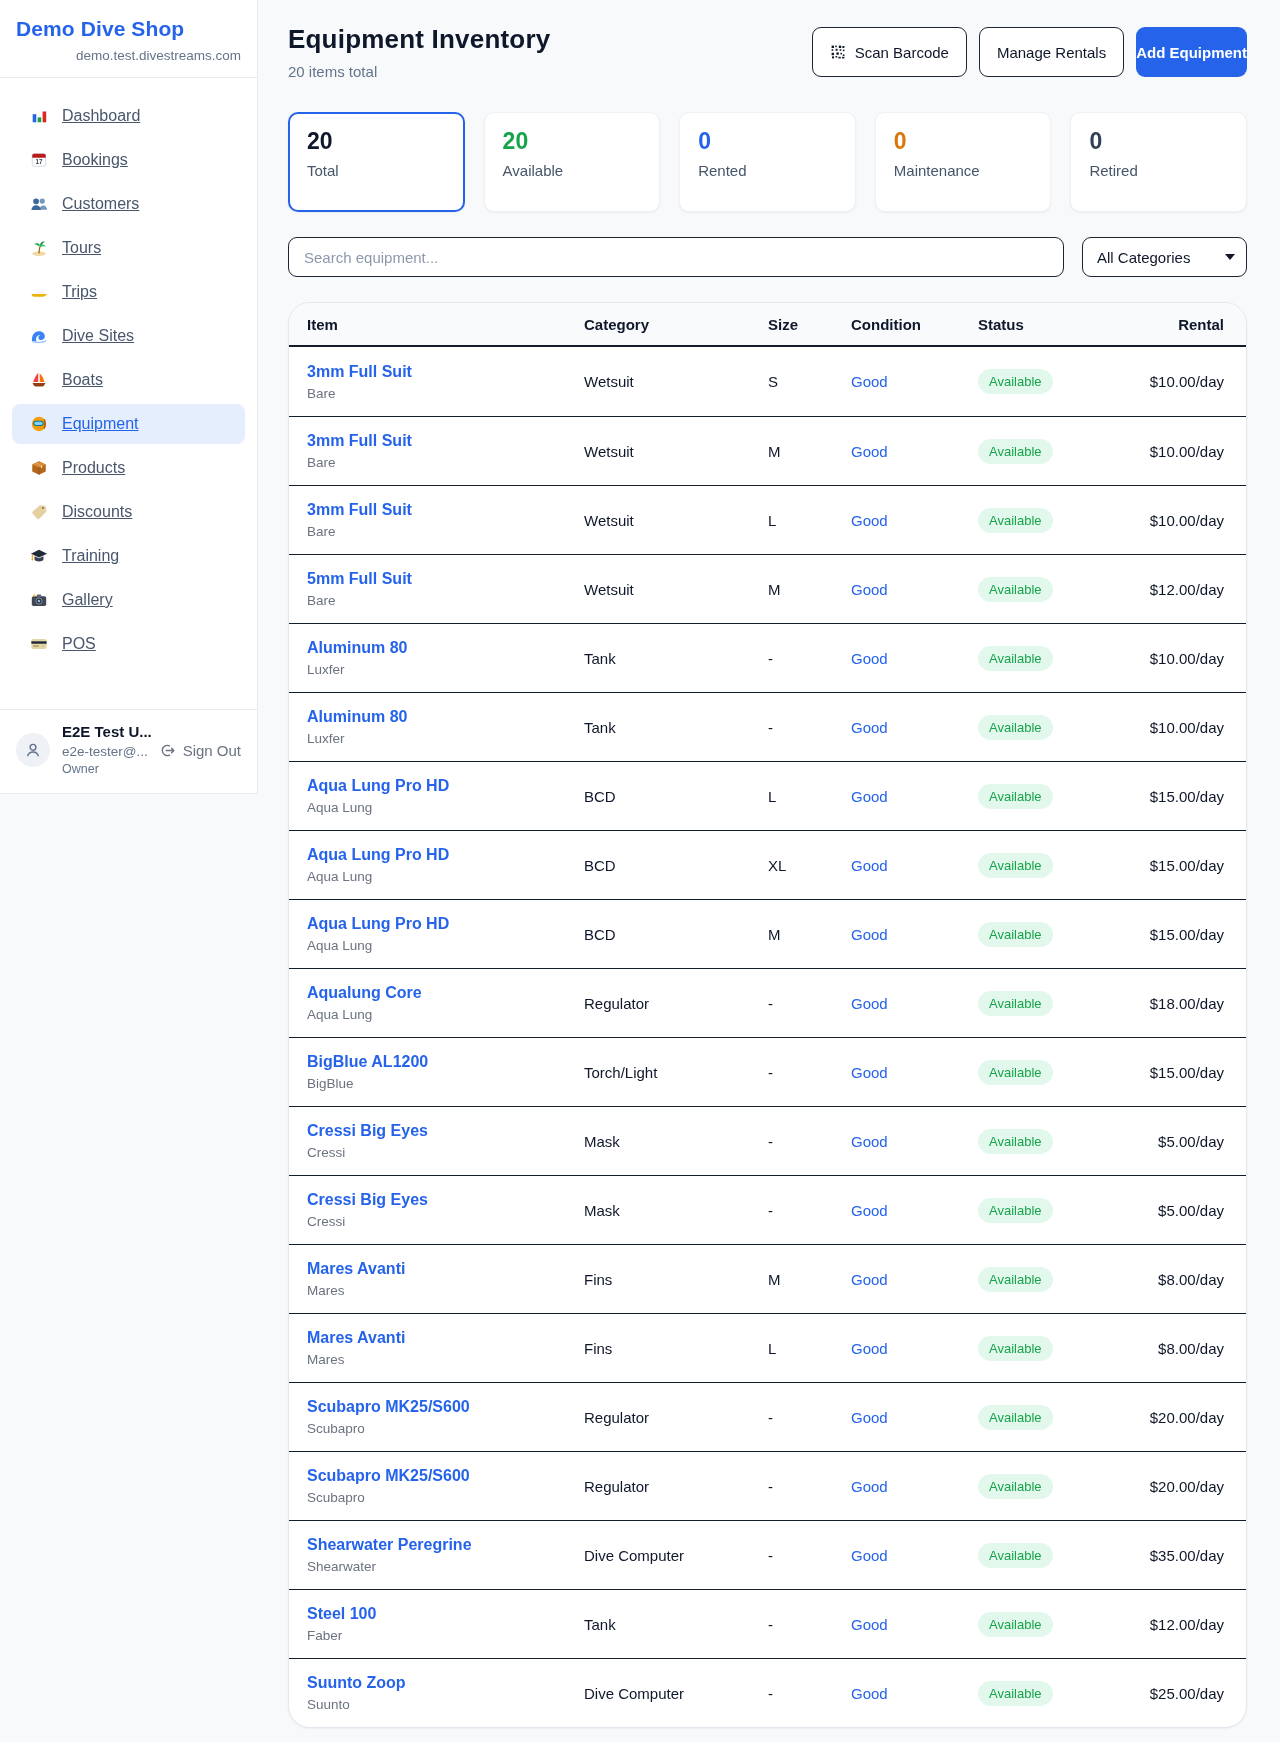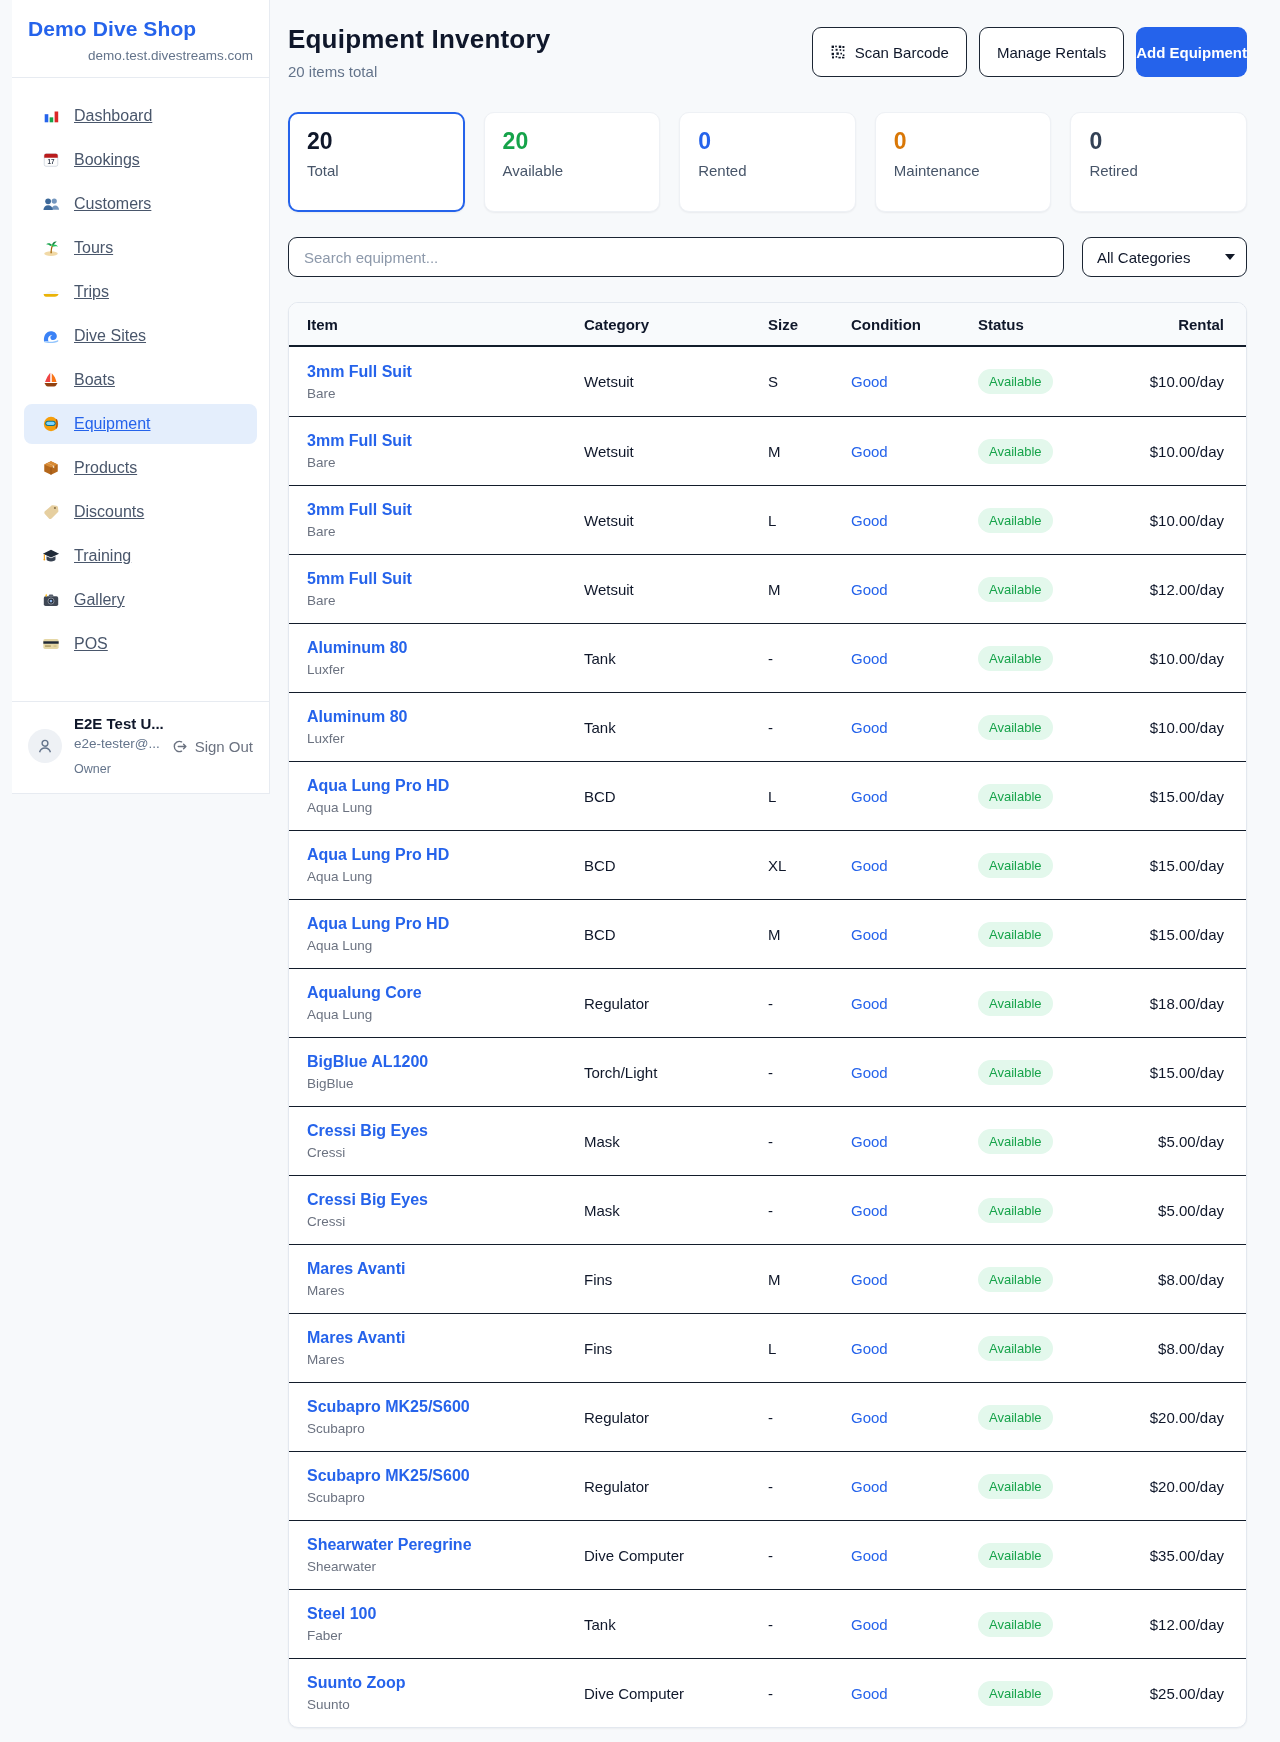--- a/index.html
+++ b/index.html
@@ -6,21 +6,21 @@
   html,body { margin:0; padding:0; }
   body {
     width:1280px; height:1742px; position:relative;
     background:#f7f9fb;
     font-family:"Liberation Sans", sans-serif;
     color:#0f172a;
     overflow:hidden;
   }
   
   .sidebar {
-    position:absolute; top:0; left:12px; width:258px; height:794px;
+    position:absolute; top:0; left:0; width:258px; height:794px;
     background:#ffffff;
     border-right:1px solid #e7ebf1; border-bottom:1px solid #e7ebf1;
     display:flex; flex-direction:column;
   }
   .brand { padding:17px 16px 14px 16px; border-bottom:1px solid #e7ebf1; }
   .brand-title { font-size:21px; font-weight:bold; color:#2563eb; letter-spacing:.1px; }
   .brand-sub { font-size:13.5px; color:#64748b; margin-top:7px;text-align:right; }
   .nav { padding:18px 12px 0 12px; flex:1; }
   .nav-item {
     display:flex; align-items:center; gap:14px;
@@ -33,21 +33,21 @@
     border-top:1px solid #e7ebf1; padding:13px 16px 15px 16px;
     display:flex; align-items:center; gap:12px;
   }
   .avatar {
     width:34px; height:34px; border-radius:50%; background:#eef1f5;
     display:flex; align-items:center; justify-content:center; flex:0 0 34px;
   }
   .user-lines { line-height:1.25; min-width:0; }
   .user-name { font-size:15px; font-weight:bold; color:#0f172a; white-space:nowrap; }
   .user-email { font-size:13.5px; color:#64748b; margin-top:2px; white-space:nowrap; }
-  .user-role { font-size:12.5px; color:#64748b; margin-top:10px; }
+  .user-role { font-size:12.5px; color:#64748b; margin-top:2px; }
   .sign-out {
     margin-left:auto; display:flex; align-items:center; gap:7px;
     color:#6b7280; font-size:15px; cursor:pointer; white-space:nowrap;
   }
   
   .main { margin-left:258px; padding:24px 33px 0 30px; }
   .header-row { display:flex; justify-content:space-between; align-items:flex-start; min-height:58px; }
   .page-title { font-size:26px; font-weight:bold; color:#0f172a; letter-spacing:.2px; }
   .page-sub { font-size:15px; color:#64748b; margin-top:8px; }
   .hdr-buttons { display:flex; gap:12px; margin-top:3px; }
@@ -82,21 +82,21 @@
     background:#fff; font-size:15px; color:#0f172a; padding:0 28px 0 14px;
     appearance:none; -webkit-appearance:none; font-family:"Liberation Sans", sans-serif;
   }
   .select-arrow {
     position:absolute; right:12px; top:17px; width:0; height:0;
     border-left:5px solid transparent; border-right:5px solid transparent;
     border-top:6px solid #111827; pointer-events:none;
   }
   
   .table-card {
-    margin-top:25px; background:#fff; border-radius:10px;
+    margin-top:25px; background:#fff; border-radius:22px;
     border:1px solid #e3e8ef; box-shadow:0 1px 2px rgba(15,23,42,.05);
     overflow:hidden;
   }
   .t-grid { display:grid; grid-template-columns:277px 184px 83px 127px 170px 1fr; padding:0 22px 0 18px; align-items:center; }
   .t-header {
     height:44px; background:#f8fafc; border-bottom:2px solid #131d2b;
     font-size:15px; font-weight:bold; color:#0f172a;
   }
   .t-header .rental-h { text-align:right; }
   .t-row { height:69px; }

